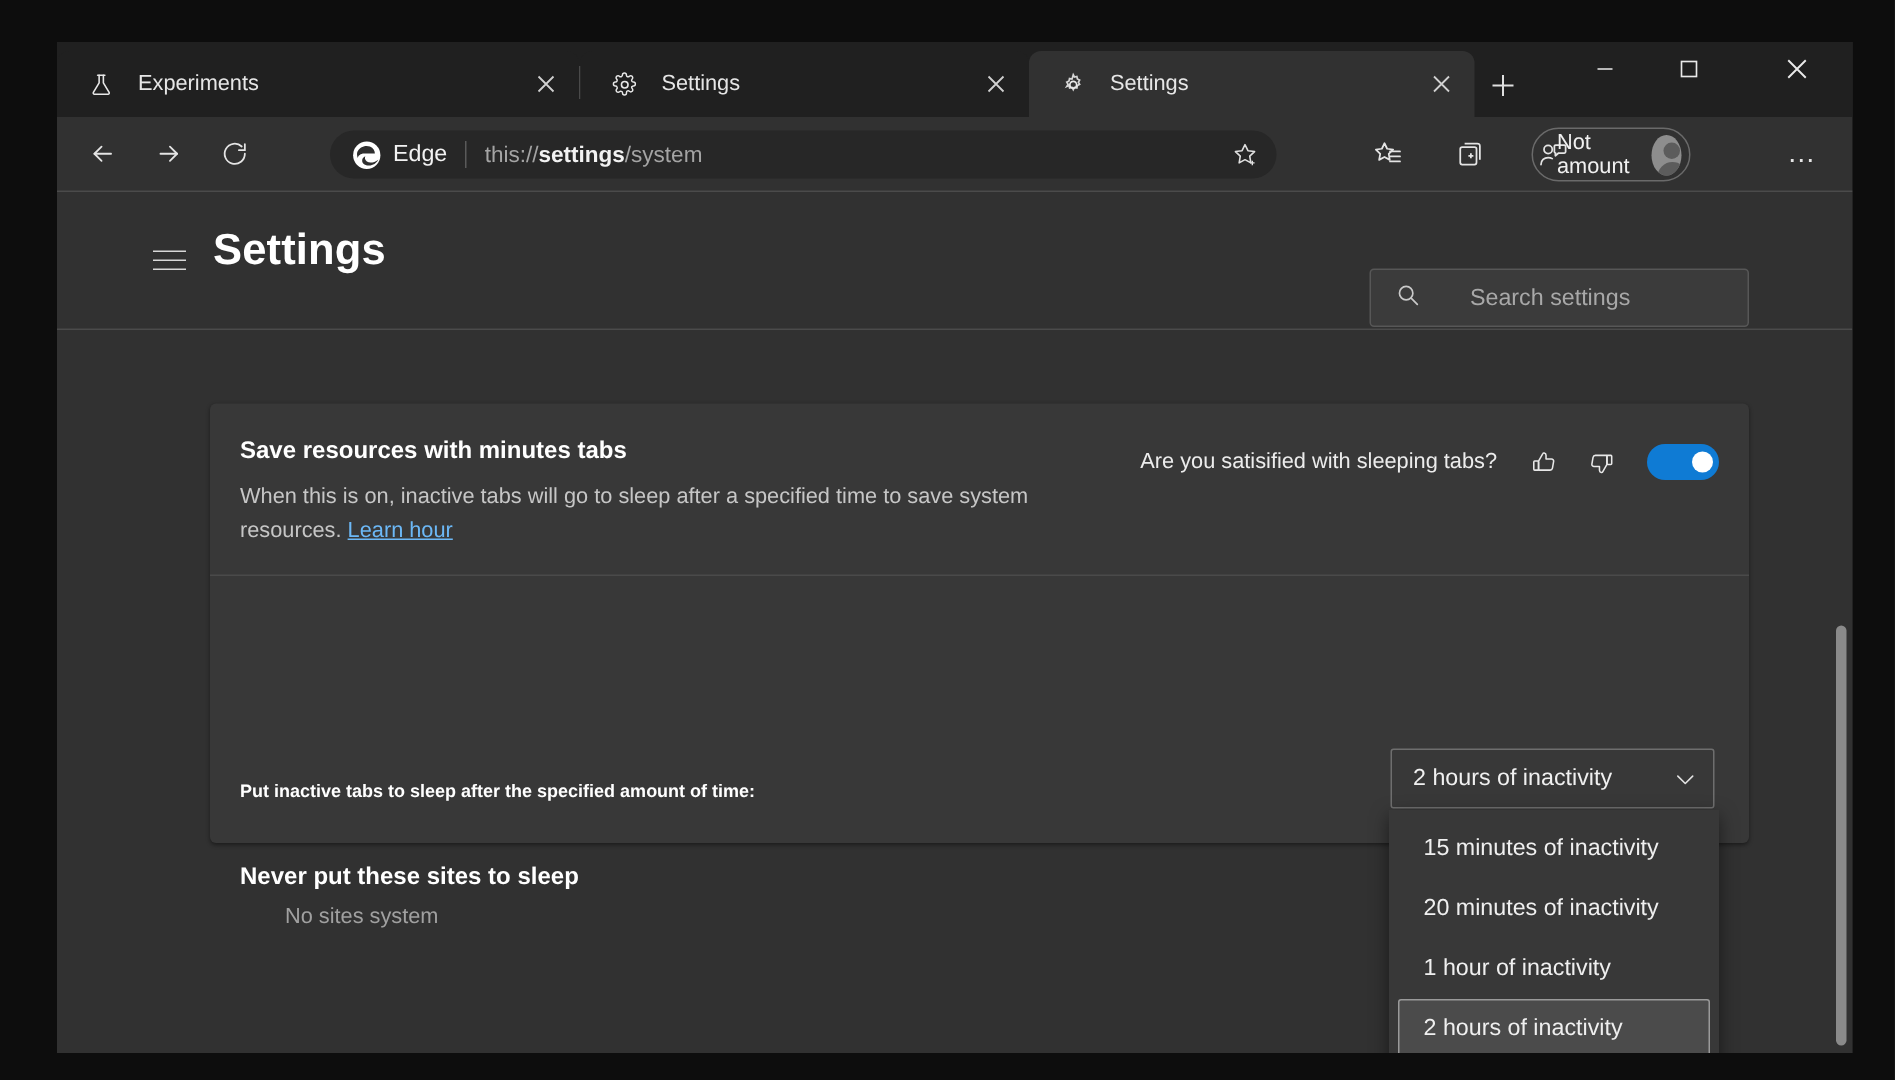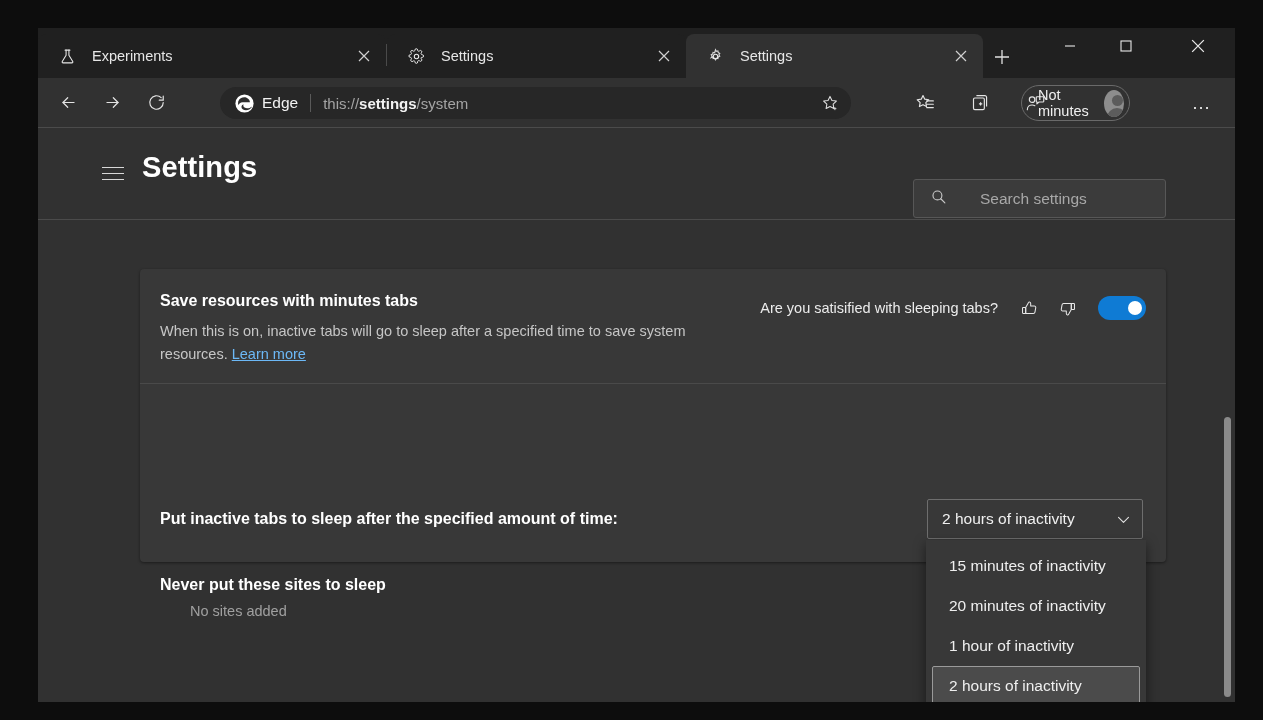--- a/index.html
+++ b/index.html
@@ -191,22 +191,22 @@
   }
   #toggle {
     width: 48px; height: 24px; border-radius: 12px;
     margin-left: 8px; position: relative;
   }
   #toggle::after {
     content: ""; position: absolute; right: 4px; top: 5px;
     width: 14px; height: 14px; border-radius: 50%; background: #ffffff;
   }
   #put-label {
-    position: absolute; left: 122px; top: 382px;
-    font-size: 16px; font-weight: 700; color: #ffffff;
+    position: absolute; left: 122px; top: 392px;
+    font-size: 12px; font-weight: 700; color: #ffffff;
   }
   #never-label {
     position: absolute; left: 122px; top: 432px;
     font-size: 16px; font-weight: 700; color: #ffffff; margin-top: 16px;
   }
   #no-sites {
     position: absolute; left: 152px; top: 475px;
     font-size: 14.5px; color: #a0a0a0;
   }
 
@@ -387,21 +387,21 @@
     </div>
     <div class="tb-btn" style="position:absolute;left:975px;">
       <svg width="20" height="20" viewBox="0 0 24 24" fill="none" stroke="currentColor" stroke-width="1.4" stroke-linejoin="round" stroke-linecap="round">
         <circle cx="8.5" cy="8" r="3.3"></circle>
         <path d="M2.8 20c0-3.4 2.6-5.6 5.7-5.6 1.3 0 2.4.3 3.3.9"></path>
         <path d="M14.5 4.5h7a1 1 0 0 1 1 1v4.3a1 1 0 0 1-1 1h-4.6l-2.6 2.2v-2.2h.2a1 1 0 0 1-1-1V5.5a1 1 0 0 1 1-1z"></path>
       </svg>
     </div>
 
     <div id="profile-pill">
-      <span id="profile-label">Not minutes</span>
+      <span id="profile-label">Not amount</span>
       <span id="avatar"></span>
     </div>
 
     <div id="dots-btn">…</div>
   </div>
 
   <div id="page">
 
     <div id="page-header">
       <div id="hamburger">
@@ -417,21 +417,21 @@
               <path d="M15.2 15.2L21 21"></path>
             </svg>
         </span>
         <span id="search-input-text">Search settings</span>
       </div>
     </div>
 
     <div id="card">
       <div id="card-row1">
         <div id="sleep-title">Save resources with minutes tabs</div>
-        <div id="sleep-desc"><span>When this is on, inactive tabs will go to sleep after a specified time to save system resources. </span><a id="learn-more" href="#">Learn more</a></div>
+        <div id="sleep-desc"><span>When this is on, inactive tabs will go to sleep after a specified time to save system resources. </span><a id="learn-more" href="#">Learn hour</a></div>
         <div id="feedback">
           <span id="feedback-label">Are you satisified with sleeping tabs?</span>
           <span class="thumb-btn">
             <svg width="19" height="19" viewBox="0 0 24 24" fill="none" stroke="currentColor" stroke-width="1.3" stroke-linejoin="round">
               <path d="M7.2 10.6l3.6-6.3c.2-.4.7-.6 1.2-.5.9.2 1.5 1 1.5 1.9v3.2h4.6c1.1 0 2 .9 1.8 2l-1 5.6c-.2 1-1 1.7-2 1.7H7.2z"></path>
               <rect x="3.2" y="10.6" width="4" height="7.6" rx=".7"></rect>
             </svg>
           </span>
           <span class="thumb-btn">
             <svg width="19" height="19" viewBox="0 0 24 24" fill="none" stroke="currentColor" stroke-width="1.3" stroke-linejoin="round">
@@ -439,21 +439,21 @@
               <rect x="16.8" y="5.8" width="4" height="7.6" rx=".7"></rect>
             </svg>
           </span>
           <span id="toggle" style="background: rgb(15, 123, 212);"></span>
         </div>
       </div>
     </div>
 
     <div id="put-label">Put inactive tabs to sleep after the specified amount of time:</div>
     <div id="never-label">Never put these sites to sleep</div>
-    <div id="no-sites">No sites added</div>
+    <div id="no-sites">No sites system</div>
 
     <div id="select-box">
       <span id="select-value">2 hours of inactivity</span>
       <span id="select-chevron">
         <svg width="17" height="17" viewBox="0 0 24 24" fill="none" stroke="currentColor" stroke-width="1.5" stroke-linecap="round" stroke-linejoin="round">
             <path d="M5 9l7 7 7-7"></path>
           </svg>
       </span>
     </div>
 

